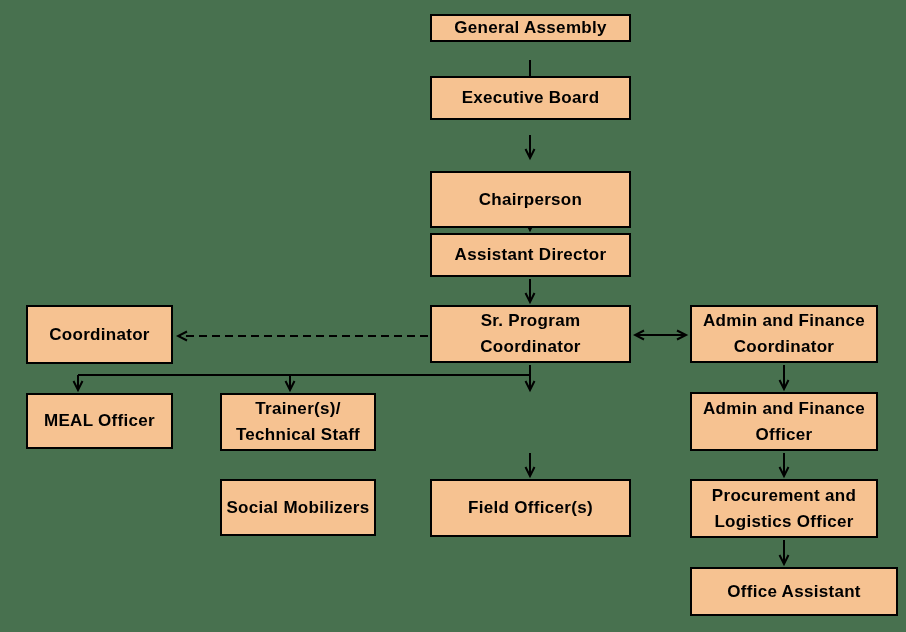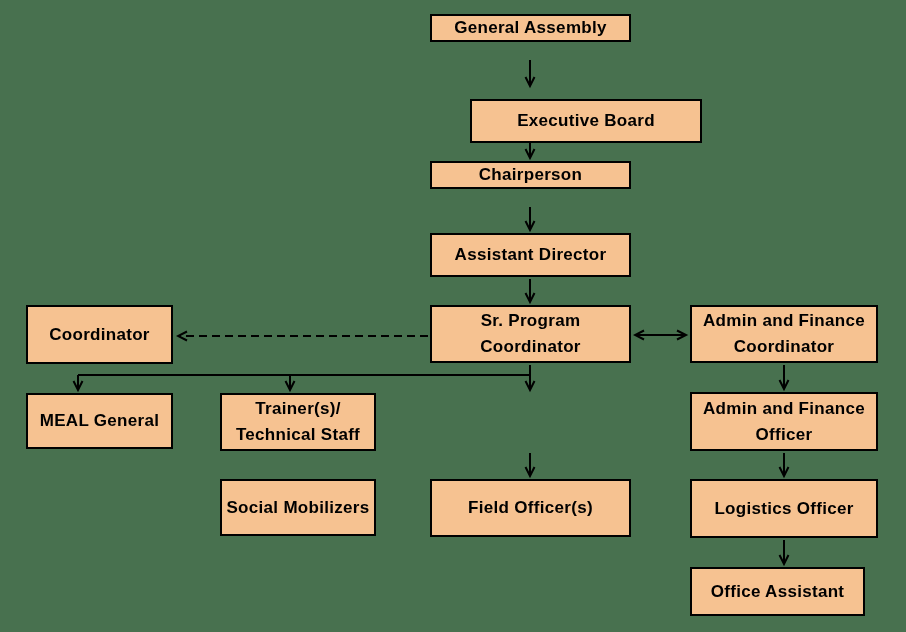--- a/index.html
+++ b/index.html
@@ -60,25 +60,25 @@
       <line x1="784" y1="365" x2="784" y2="389" marker-end="url(#ah)"></line>
       <line x1="784" y1="453" x2="784" y2="476" marker-end="url(#ah)"></line>
       <line x1="784" y1="540" x2="784" y2="564" marker-end="url(#ah)"></line>
     </g>
   </svg>
 
   <div class="box" style="left:430px; top:14px; width:201px; height:28px;">
     <span>General Assembly</span>
   </div>
 
-  <div class="box" style="left:430px; top:99px; width:232px; height:44px;margin-left:40px;">
+  <div class="box" style="left:430px; top:76px; width:201px; height:44px;">
     <span>Executive Board</span>
   </div>
 
-  <div class="box" style="left:430px; top:161px; width:201px; height:28px;">
+  <div class="box" style="left:430px; top:171px; width:201px; height:57px;">
     <span>Chairperson</span>
   </div>
 
   <div class="box" style="left:430px; top:233px; width:201px; height:44px;">
     <span>Assistant Director</span>
   </div>
 
   <div class="box" style="left:430px; top:305px; width:201px; height:58px;">
     <span>Sr. Program</span>
     <span>Coordinator</span>
@@ -87,21 +87,21 @@
   <div class="box" style="left:26px; top:305px; width:147px; height:59px;">
     <span>Coordinator</span>
   </div>
 
   <div class="box" style="left:690px; top:305px; width:188px; height:58px;">
     <span>Admin and Finance</span>
     <span>Coordinator</span>
   </div>
 
   <div class="box" style="left:26px; top:393px; width:147px; height:56px;">
-    <span>MEAL General</span>
+    <span>MEAL Officer</span>
   </div>
 
   <div class="box" style="left:220px; top:393px; width:156px; height:58px;">
     <span>Trainer(s)/</span>
     <span>Technical Staff</span>
   </div>
 
 
   <div class="box" style="left:690px; top:392px; width:188px; height:59px;">
     <span>Admin and Finance</span>
@@ -110,20 +110,21 @@
 
   <div class="box" style="left:220px; top:479px; width:156px; height:57px;">
     <span>Social Mobilizers</span>
   </div>
 
   <div class="box" style="left:430px; top:479px; width:201px; height:58px;">
     <span>Field Officer(s)</span>
   </div>
 
   <div class="box" style="left:690px; top:479px; width:188px; height:59px;">
+    <span>Procurement and</span>
     <span>Logistics Officer</span>
   </div>
 
-  <div class="box" style="left:690px; top:567px; width:175px; height:49px;">
+  <div class="box" style="left:690px; top:567px; width:208px; height:49px;">
     <span>Office Assistant</span>
   </div>
 
 </div>
 
 </body></html>

